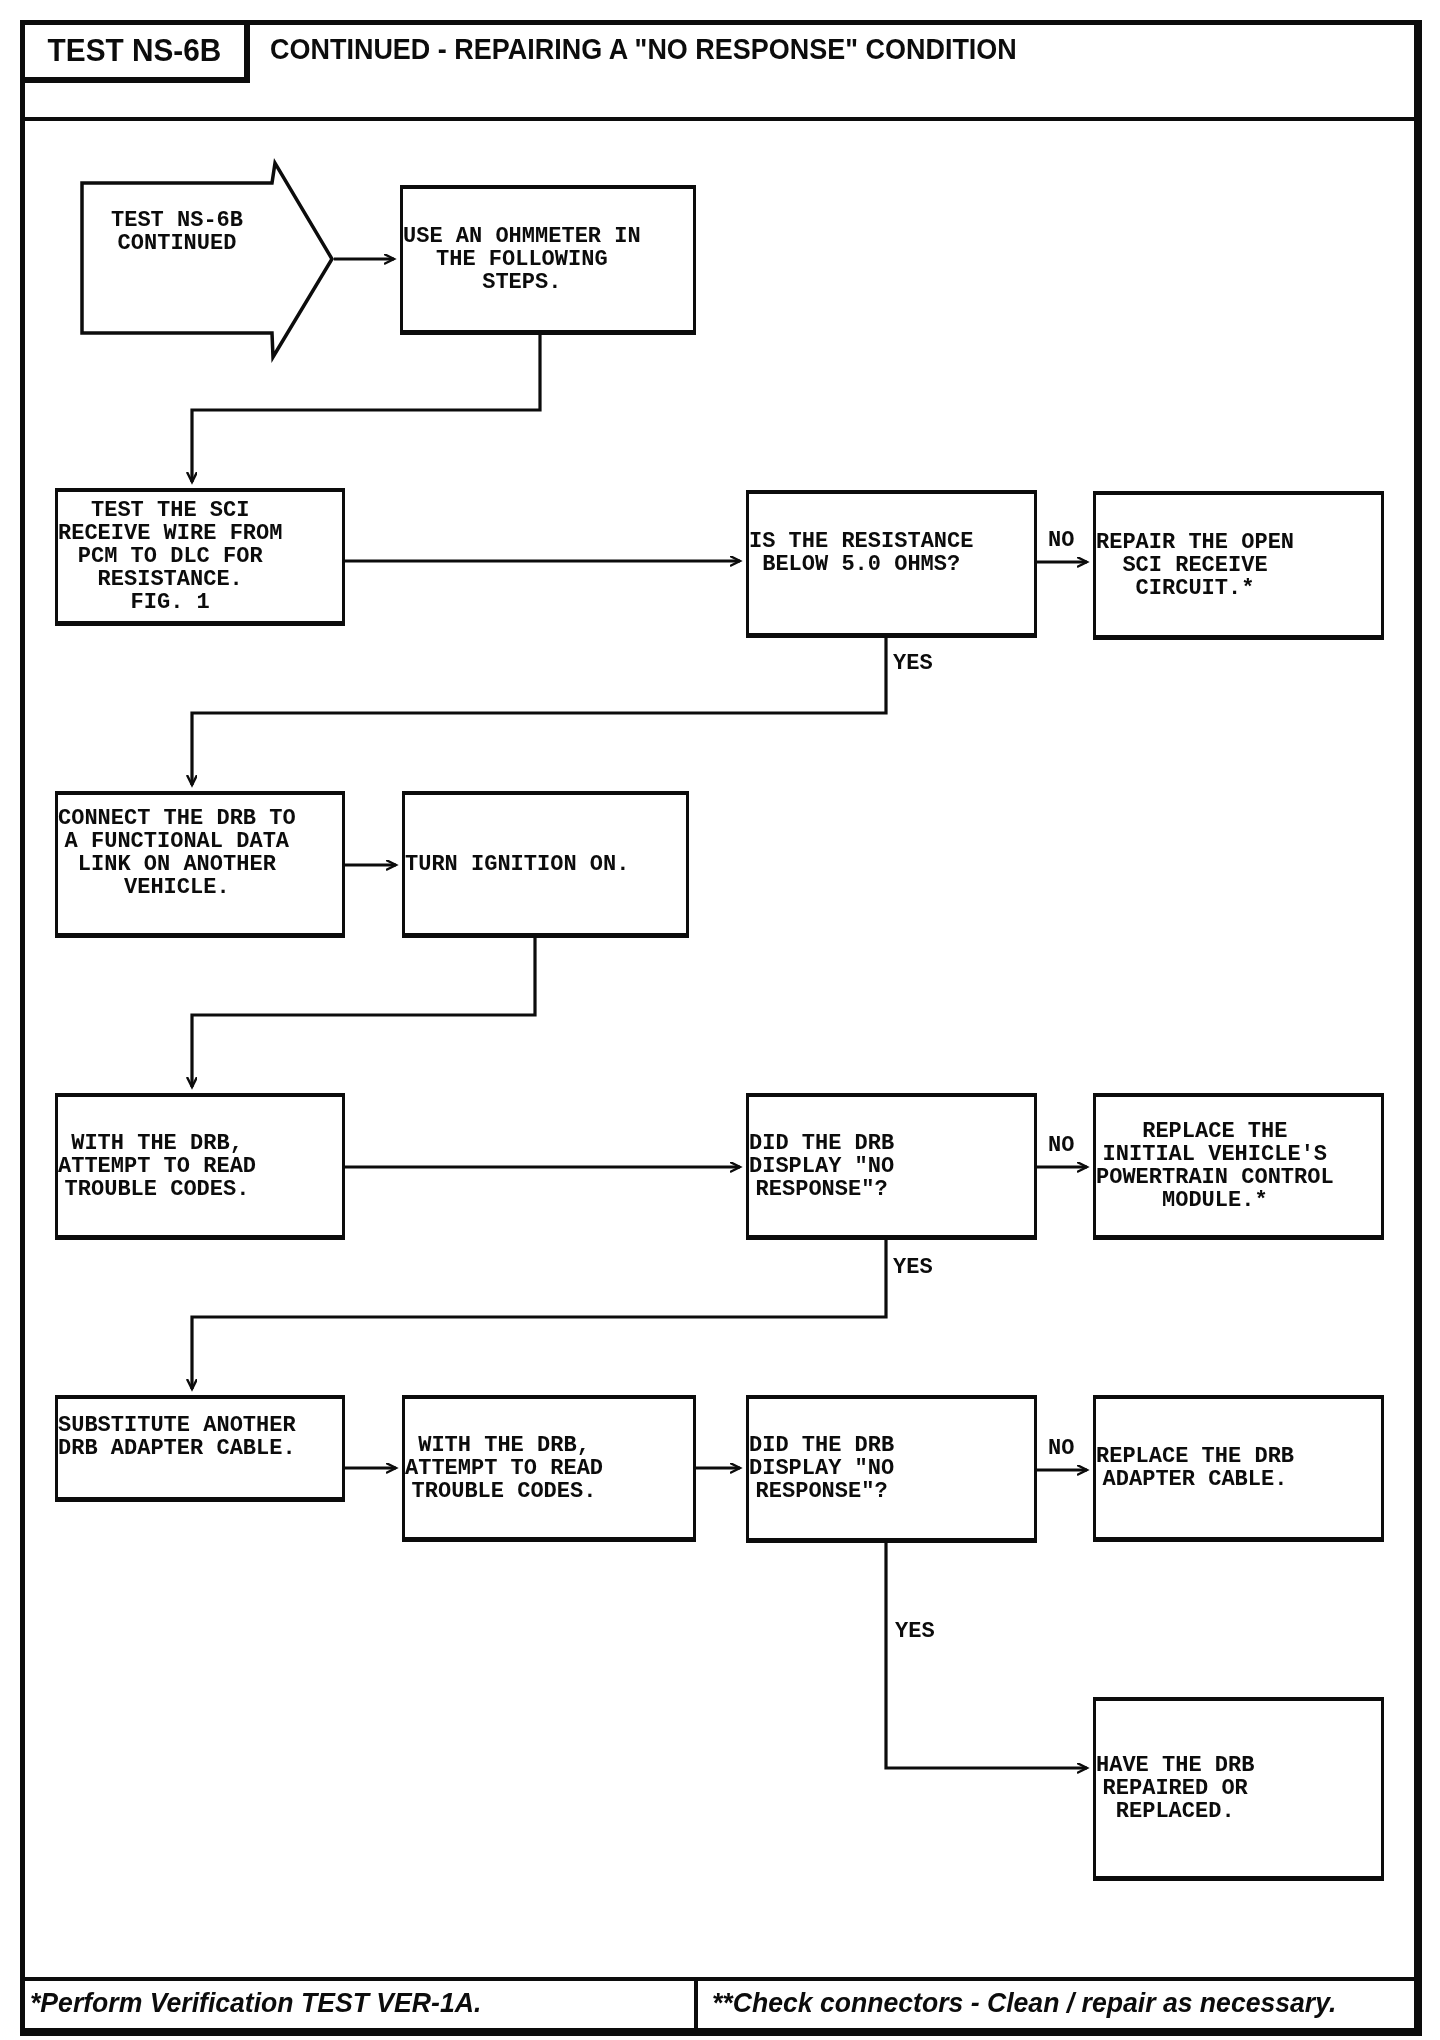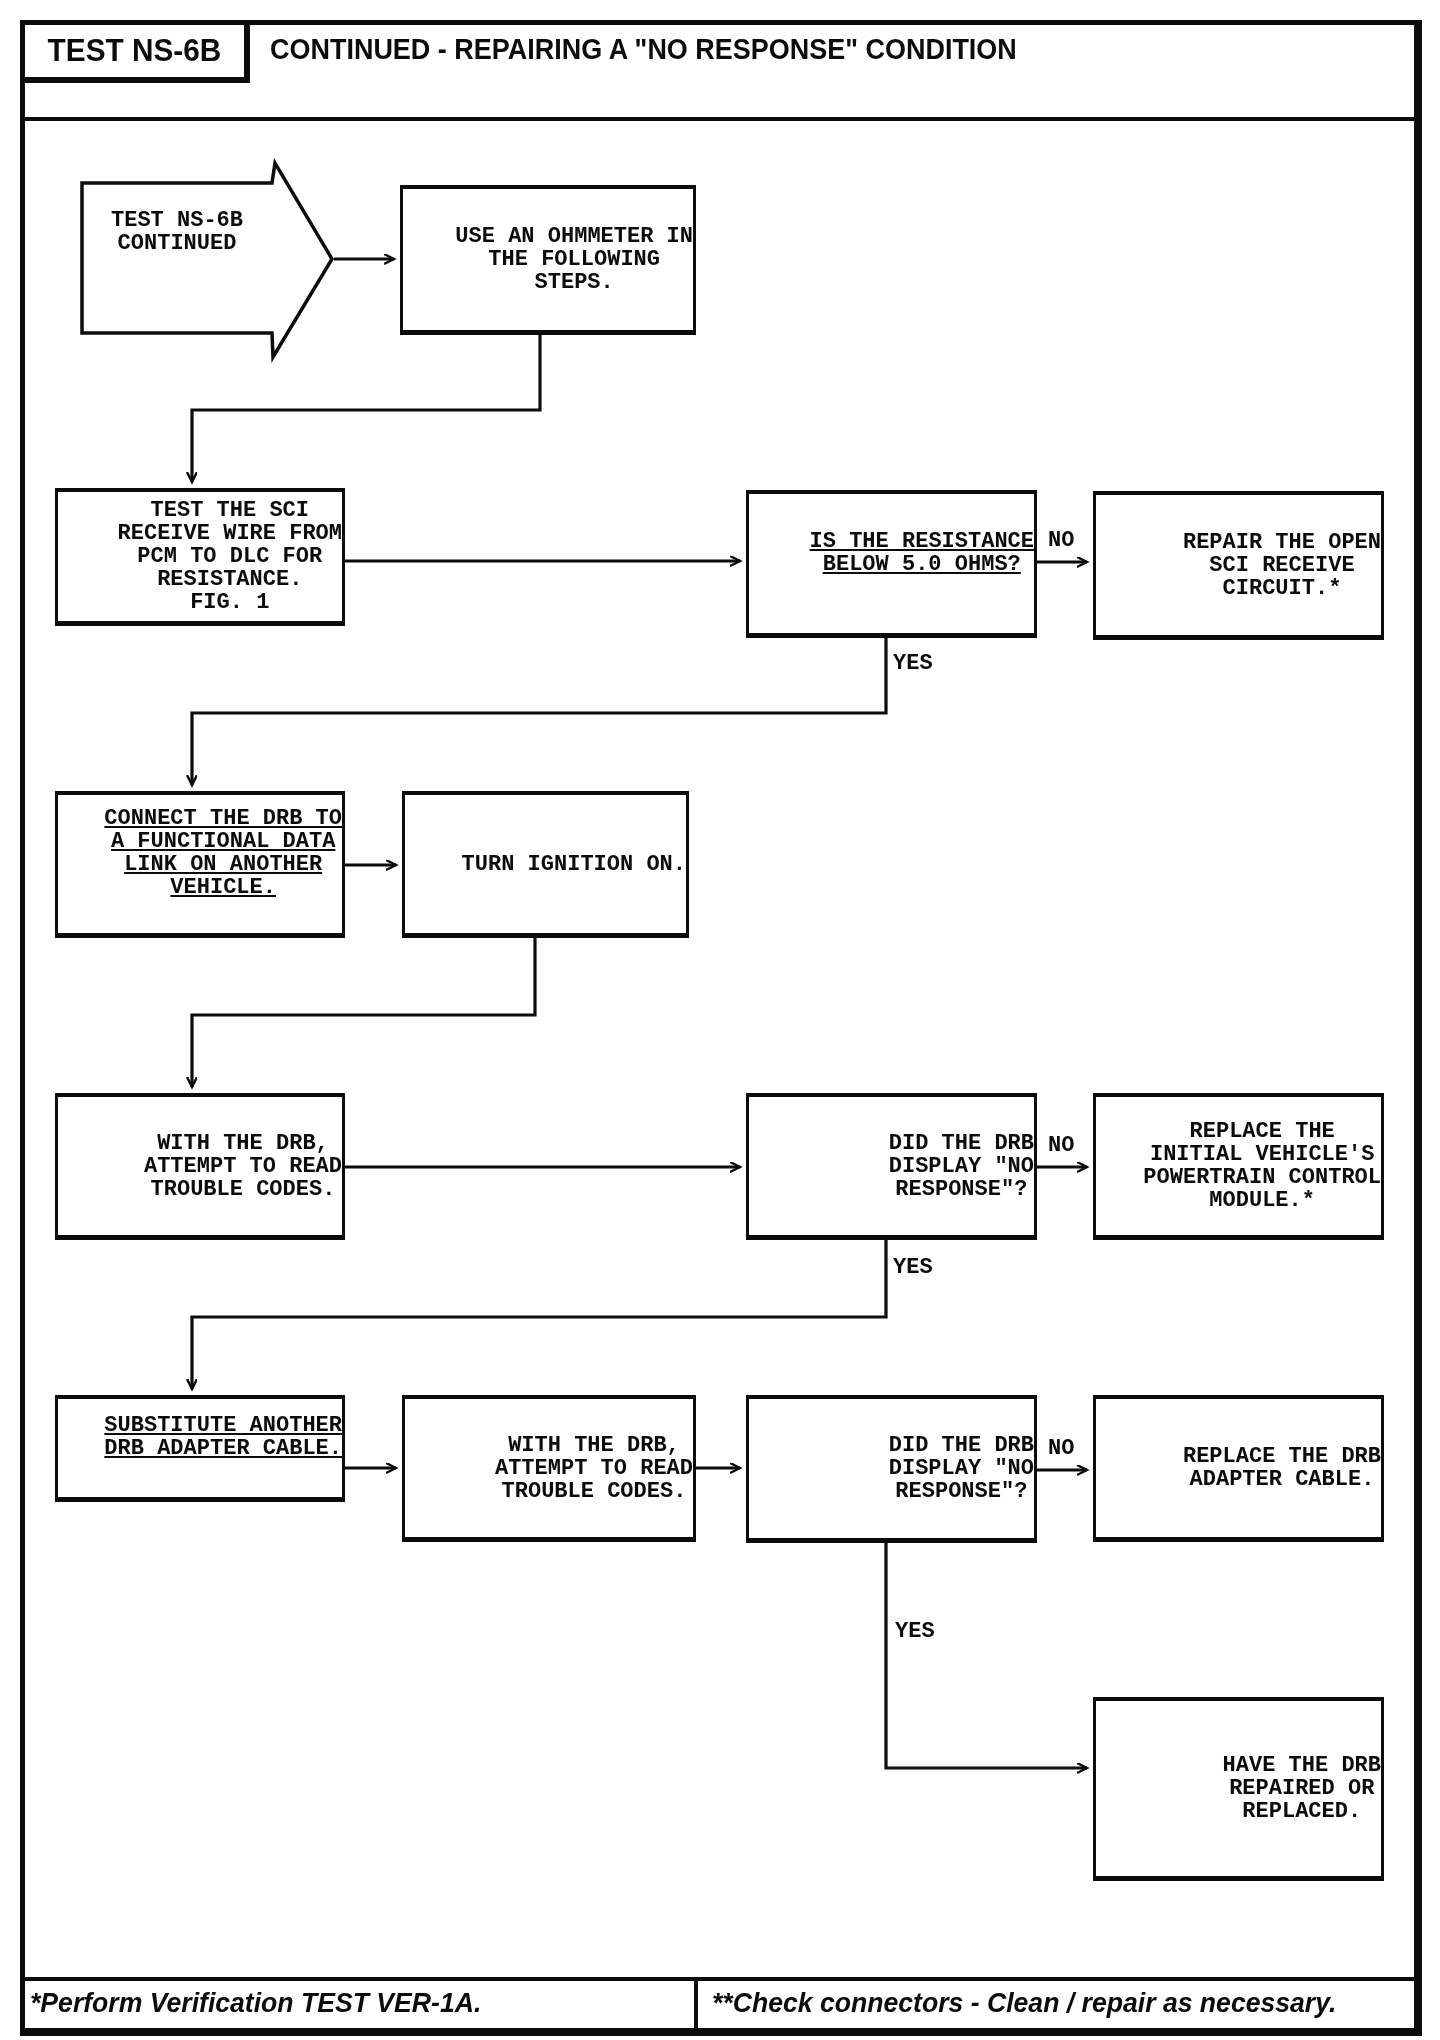--- a/index.html
+++ b/index.html
@@ -34,29 +34,29 @@
   .footer-text{
     position:absolute;top:1987px;font-weight:700;font-style:italic;font-size:28px;
     transform:scaleX(.95);transform-origin:left center;white-space:nowrap;
   }
   .footer-left{left:30px;}
   .footer-right{left:712px;}
   
   .node{
     position:absolute;background:#fff;
     border-style:solid;border-color:#0c0c0c;border-width:4px 3px 5px 3px;
-    box-sizing:border-box;display:flex;align-items:center;justify-content:flex-end;
+    box-sizing:border-box;display:flex;align-items:center;justify-content:flex-start;
     z-index:2;
   }
   .node .txt, .callout-text, .edge-label{
     font-family:"Liberation Mono","DejaVu Sans Mono",monospace;
     font-weight:700;font-size:22px;line-height:23px;
     white-space:pre-line;text-align:center;color:#0c0c0c;
   }
-  .bias-up{padding-bottom:22px;text-decoration:underline;}
+  .bias-up{padding-bottom:22px;}
   .callout-text{
     position:absolute;left:82px;top:183px;width:190px;height:150px;
     display:flex;align-items:center;justify-content:center;padding-bottom:52px;
     box-sizing:border-box;z-index:2;
   }
   .edge-label{position:absolute;z-index:3;white-space:nowrap;}
   svg.flow{position:absolute;left:0;top:0;z-index:1;}
 </style>
 </head>
 <body>

